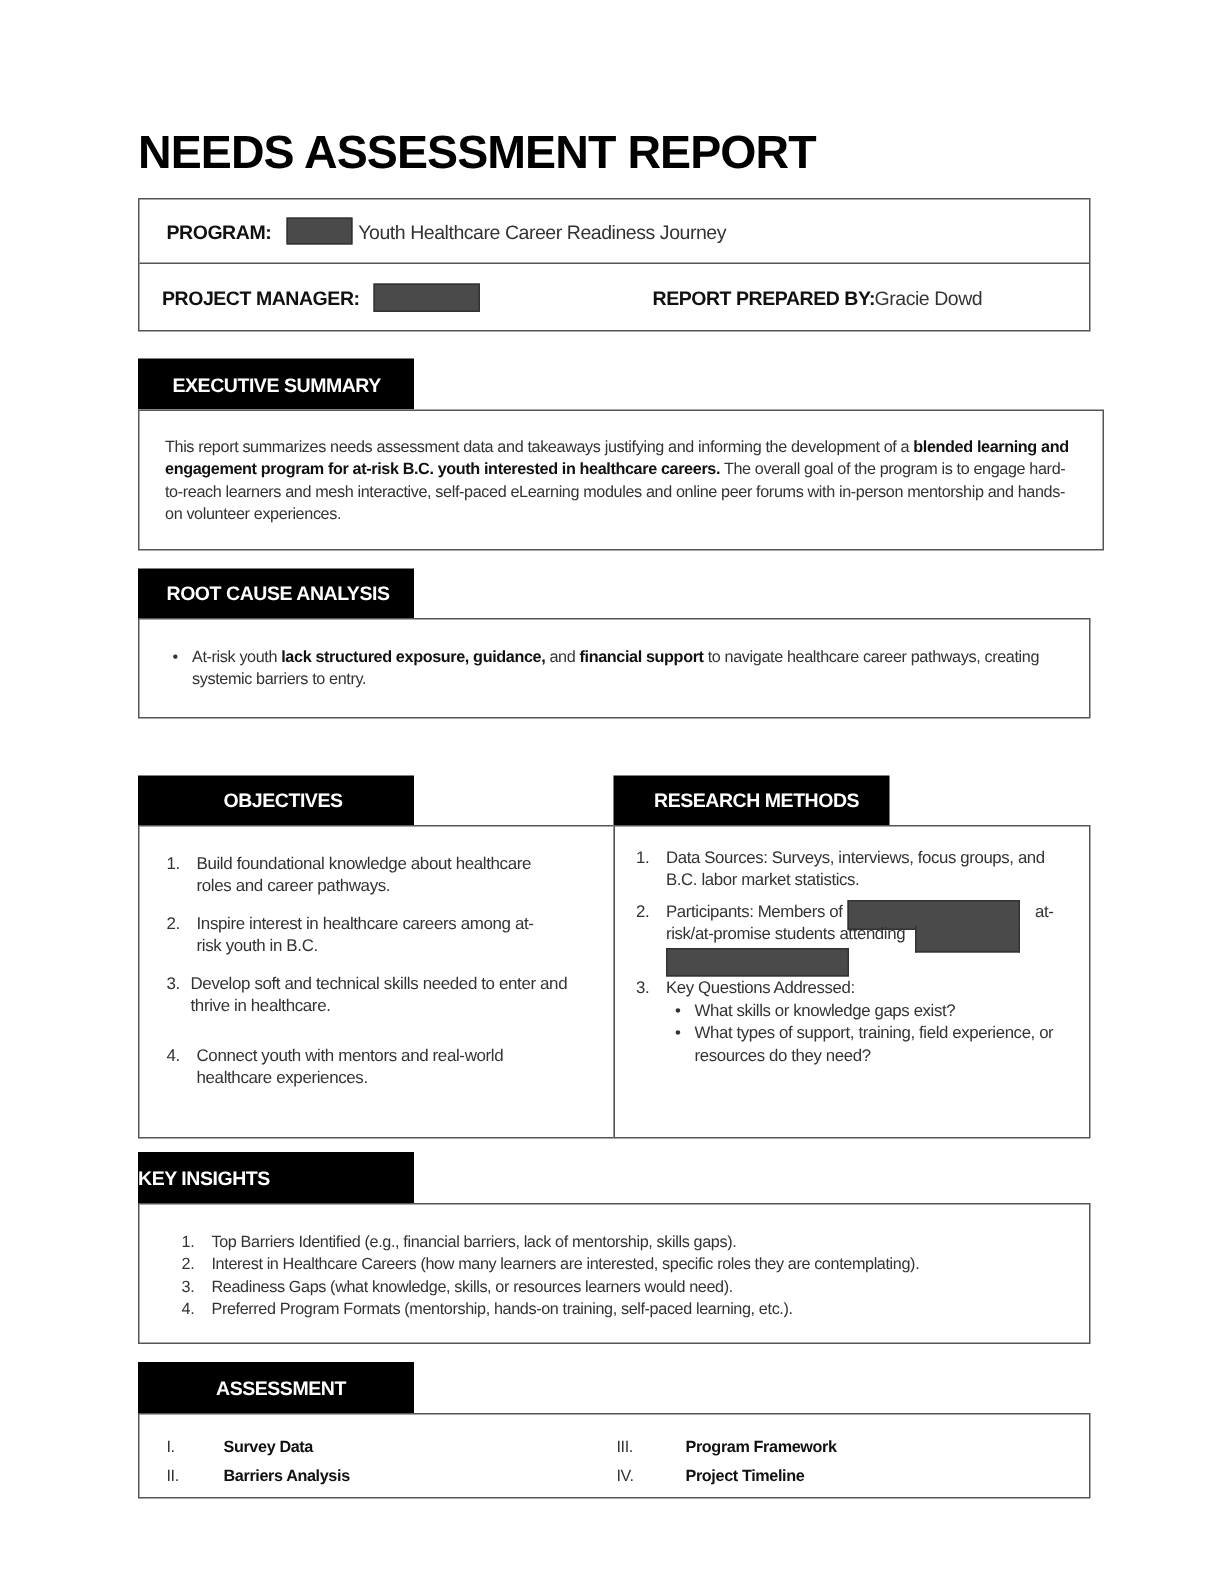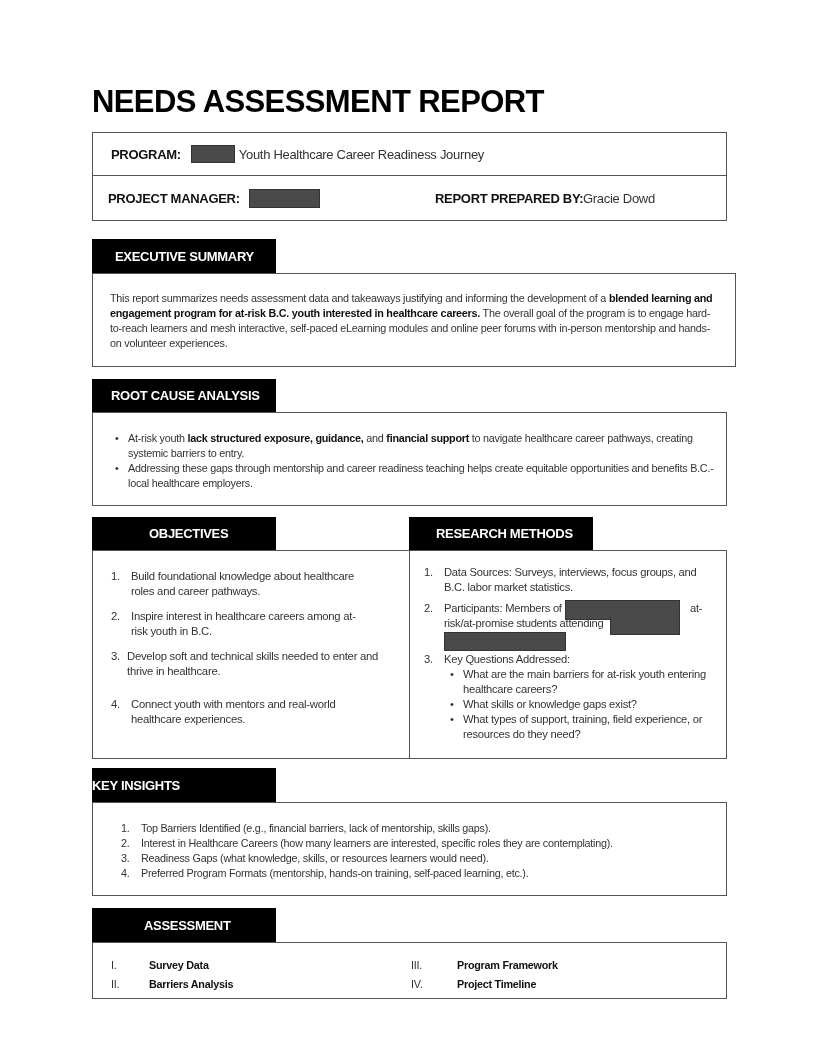--- a/index.html
+++ b/index.html
@@ -43,24 +43,23 @@
 <div class="abs tab" style="left:92px; top:239px; width:184px; height:34px; padding-left:23px;">
   <span>EXECUTIVE SUMMARY</span>
 </div>
 <div class="abs box" style="left:92px; top:273px; width:644px; height:94px; padding:17px 14px 0 17px;">
   <p class="txt"><span>This report summarizes needs assessment data and takeaways justifying and informing the development of a </span><b>blended learning and engagement program for at-risk B.C. youth interested in healthcare careers.</b><span> The overall goal of the program is to engage hard-to-reach learners and mesh interactive, self-paced eLearning modules and online peer forums with in-person mentorship and hands-on volunteer experiences.</span></p>
 </div>
 
 <div class="abs tab" style="left:92px; top:379px; width:184px; height:33px; padding-left:19px;">
   <span>ROOT CAUSE ANALYSIS</span>
 </div>
-<div class="abs box" style="left:92px; top:412px; width:635px; height:94px; padding:18px 10px 0 20px;">
+<div class="abs box" style="left:92px; top:412px; width:635px; height:67px; padding:18px 10px 0 20px;">
   <ul class="bul txt">
     <li><span>At-risk youth </span><b>lack structured exposure, guidance,</b><span> and </span><b>financial support</b><span> to navigate healthcare career pathways, creating systemic barriers to entry.</span></li>
-    <li>Addressing these gaps through mentorship and career readiness teaching helps create equitable opportunities and benefits B.C.-local healthcare employers.</li>
   </ul>
 </div>
 
 <div class="abs tab" style="left:92px; top:517px; width:184px; height:33px; padding-left:57px;">
   <span>OBJECTIVES</span>
 </div>
 <div class="abs box" style="left:92px; top:550px; width:318px; height:209px; padding:18px 10px 0 18px;">
   <div class="txt" style="font-size:11.3px;">
     <div class="ol-row" style="margin-bottom:10px;">
       <span class="ol-num">1.</span>
@@ -99,21 +98,20 @@
         <div style="position:absolute; left:246px; top:0;">at-</div>
         <div style="position:absolute; left:0; top:15px;">risk/at-promise students attending</div>
         <span class="redact" style="position:absolute; left:0; top:31px; width:122px; height:19px;"></span>
       </div>
     </div>
     <div class="ol-row">
       <span class="ol-num">3.</span>
       <div style="width:270px;">
         <div>Key Questions Addressed:</div>
         <ul class="bul" style="padding-left:4px;">
-          <li>What are the main barriers for at-risk youth entering healthcare careers?</li>
           <li>What skills or knowledge gaps exist?</li>
           <li>What types of support, training, field experience, or resources do they need?</li>
         </ul>
       </div>
     </div>
   </div>
 </div>
 
 <div class="abs tab" style="left:92px; top:768px; width:184px; height:34px; ">
   <span>KEY INSIGHTS</span>

